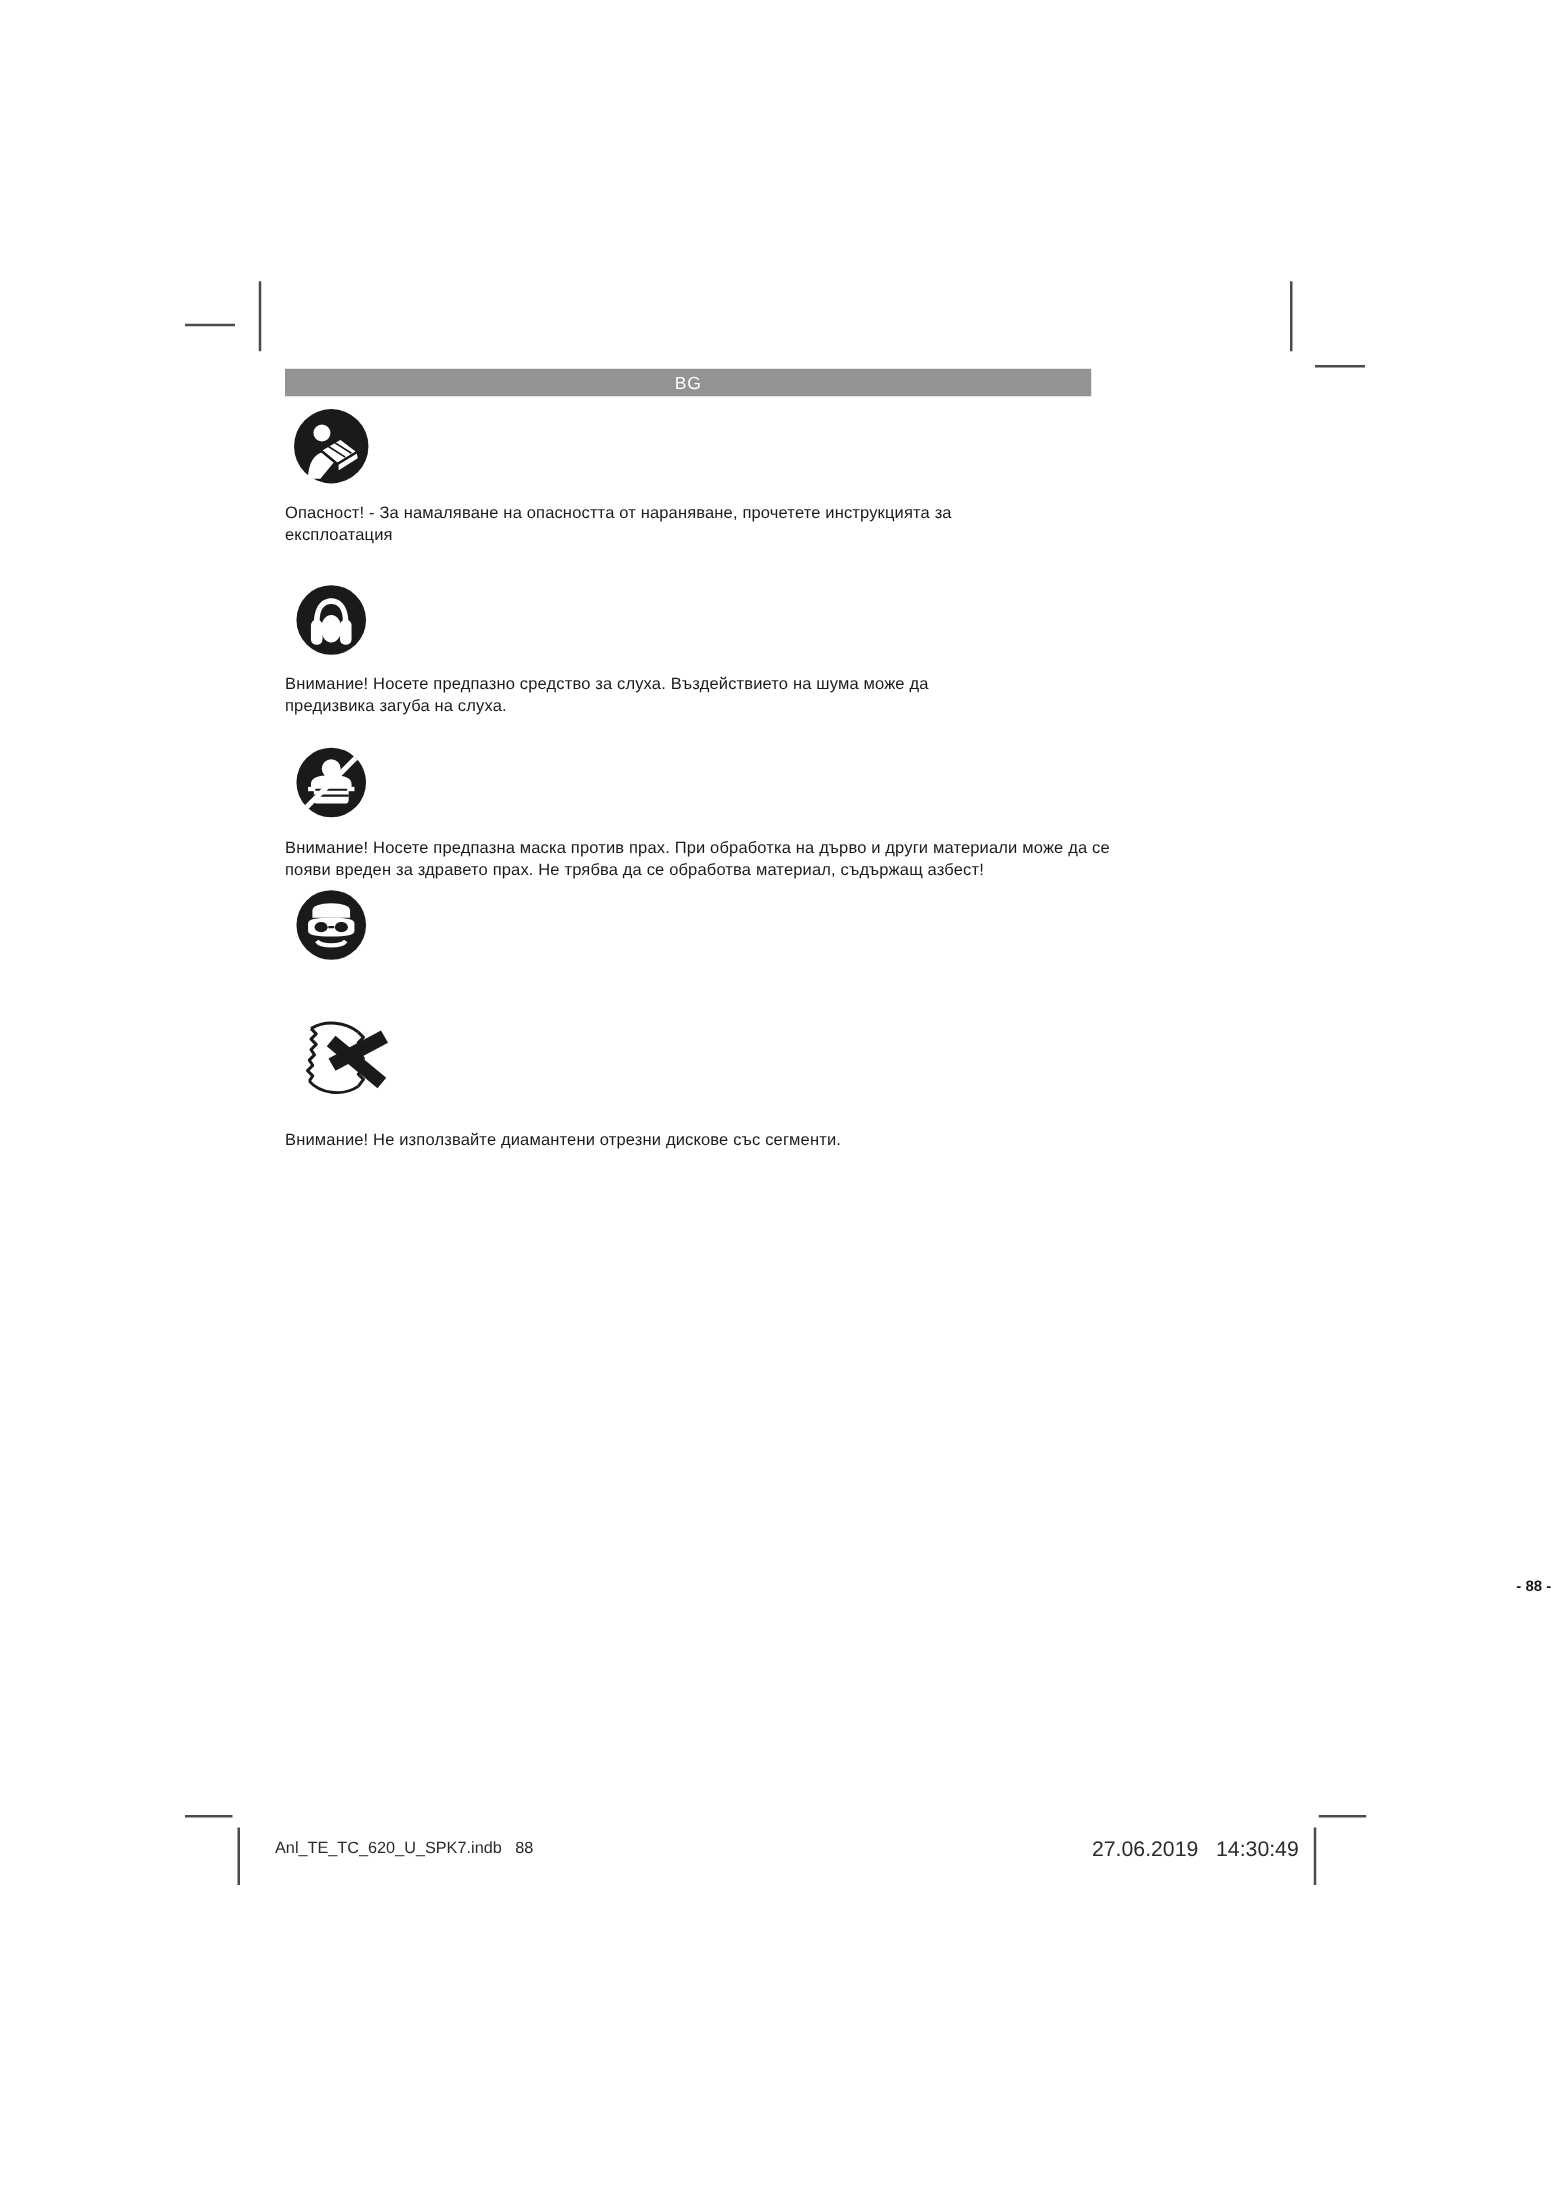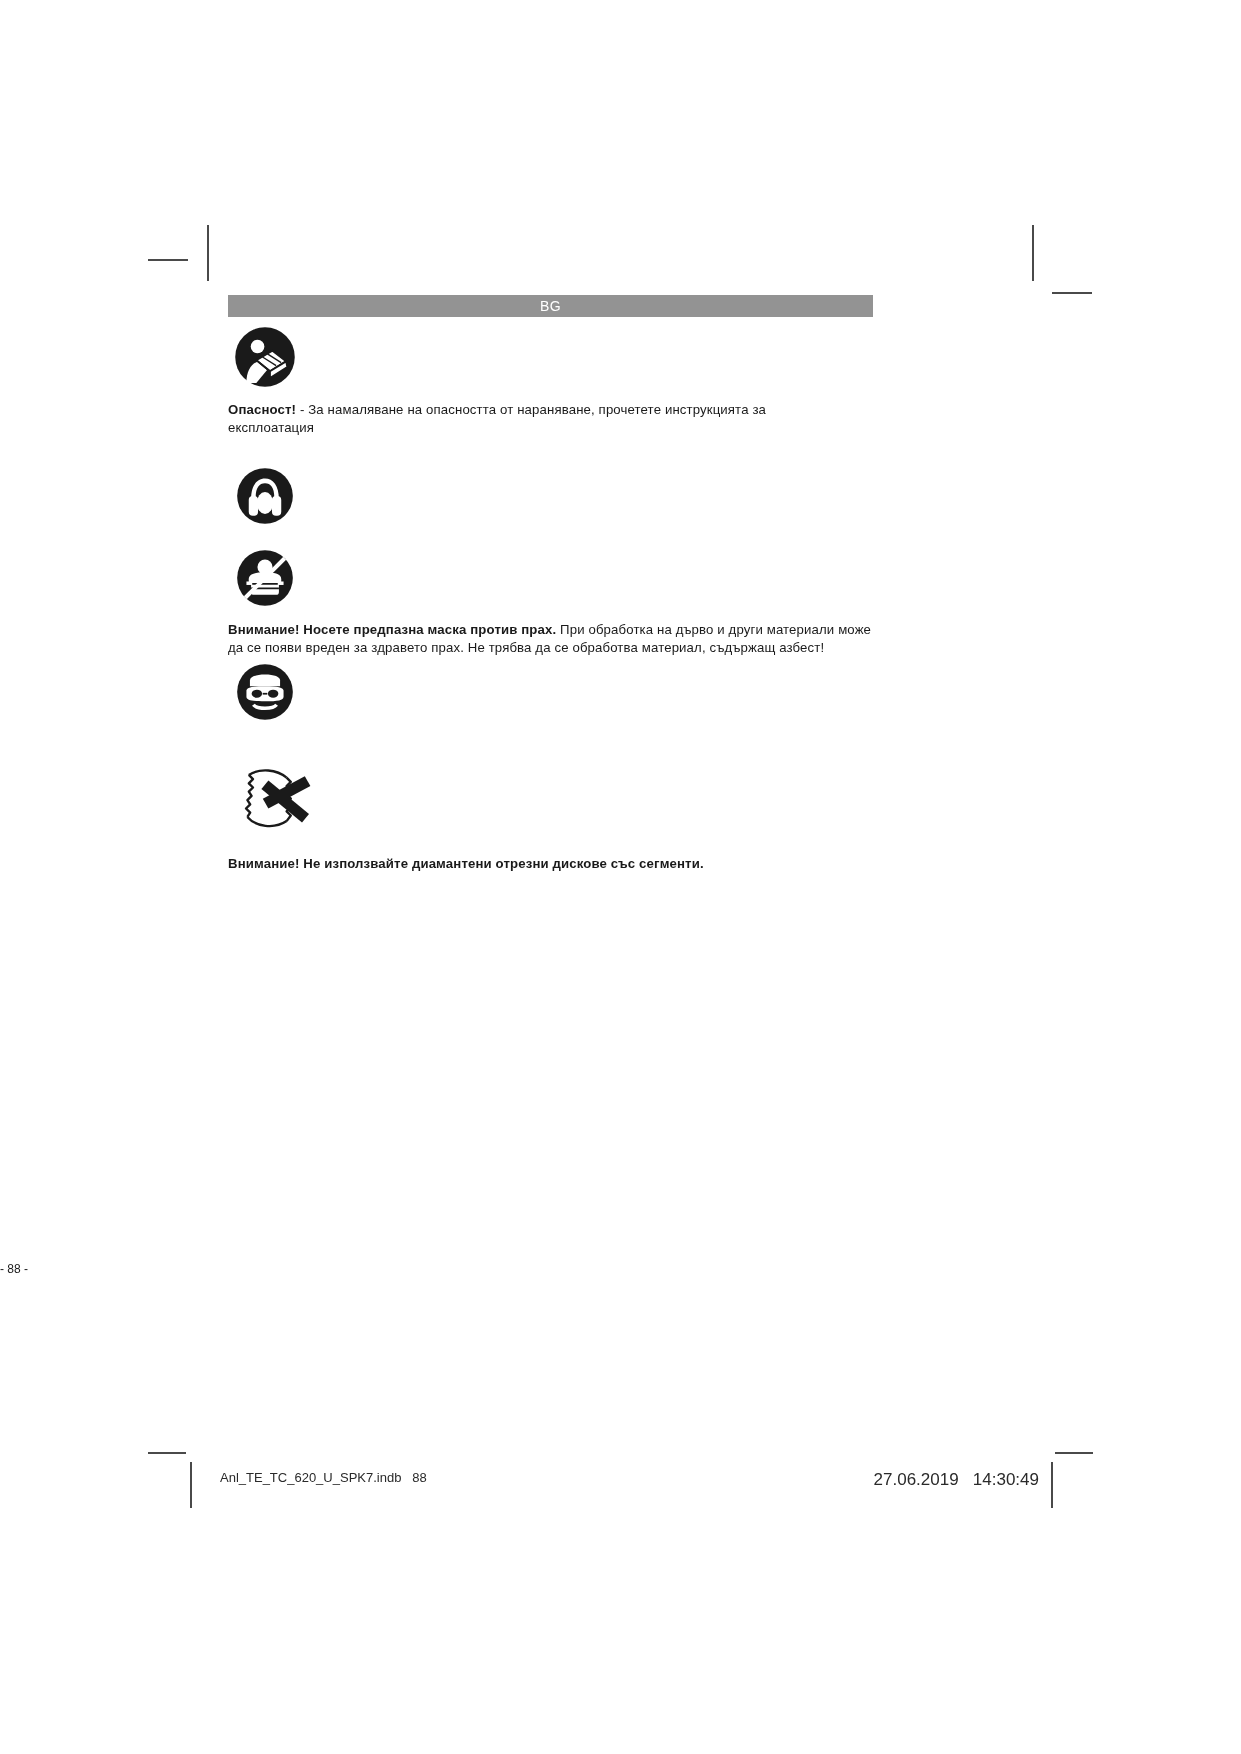--- a/index.html
+++ b/index.html
@@ -58,21 +58,21 @@
   }
 
   .note-text {
     font-size: 13.2px;
     line-height: 17.5px;
     color: #1a1a1a;
     text-align: left;
     letter-spacing: 0.01em;
     margin: 0;
   }
-  .note-text .lead { font-weight: bold; }
+  .note-text .lead { font-weight: normal; }
 
   
   #block-1 { margin-top: 0; }
   #block-1 .pictogram { margin-left: 6px; }
   #block-1 .note-text { margin-top: 13px; width: 580px; }
 
   #block-2 { margin-top: 31px; }
   #block-2 .pictogram { margin-left: 8px; }
   #block-2 .note-text { margin-top: 13px; width: 582px; }
 
@@ -91,23 +91,24 @@
   #block-6 { margin-top: 44px; }
   #block-6 .pictogram { margin-left: 4px; }
   #block-6 .note-text { margin-top: 24px; font-weight: bold; }
 
   
   #page-number {
     position: absolute;
     left: 0;
     top: 1262px;
     width: 1241px;
-    text-align: left;
+    text-align: right;
     font-size: 12px;
     color: #1a1a1a;
+    font-weight: bold;
   }
 
   
   #footer-rule-left {
     position: absolute;
     left: 148px;
     top: 1452px;
     width: 38px;
     height: 2px;
     background: #4a4a4a;
@@ -183,20 +184,21 @@
     </div>
 
     <div class="note-block" id="block-2">
       <svg class="pictogram" width="58" height="58" viewBox="0 0 100 100">
         <circle cx="50" cy="50" r="48" fill="#1a1a1a"></circle>
         <path d="M26 56 C26 32 36 20 50 20 C64 20 74 32 74 56 L74 58 L66 58 L66 52 C66 36 60 28 50 28 C40 28 34 36 34 52 L34 58 L26 58 Z" fill="#ffffff"></path>
         <rect x="22" y="50" width="16" height="34" rx="7" fill="#ffffff"></rect>
         <rect x="62" y="50" width="16" height="34" rx="7" fill="#ffffff"></rect>
         <ellipse cx="50" cy="62" rx="14" ry="19" fill="#ffffff"></ellipse>
       </svg>
+      <p class="note-text"><span class="lead">Внимание! Носете предпазно средство за слуха.</span><span> Въздействието на шума може да предизвика загуба на слуха.</span></p>
     </div>
 
     <div class="note-block" id="block-3">
       <svg class="pictogram" width="58" height="58" viewBox="0 0 100 100">
         <circle cx="50" cy="50" r="48" fill="#1a1a1a"></circle>
         <circle cx="50" cy="31" r="13" fill="#ffffff"></circle>
         <path d="M22 52 C22 44 30 40 50 40 C70 40 78 44 78 52 L78 58 L22 58 Z" fill="#ffffff"></path>
         <rect x="26" y="53" width="48" height="26" rx="5" fill="#ffffff"></rect>
         <path d="M26 60 L74 60 M26 68 L74 68" stroke="#1a1a1a" stroke-width="3"></path>
         <rect x="18" y="56" width="10" height="6" fill="#ffffff"></rect>

